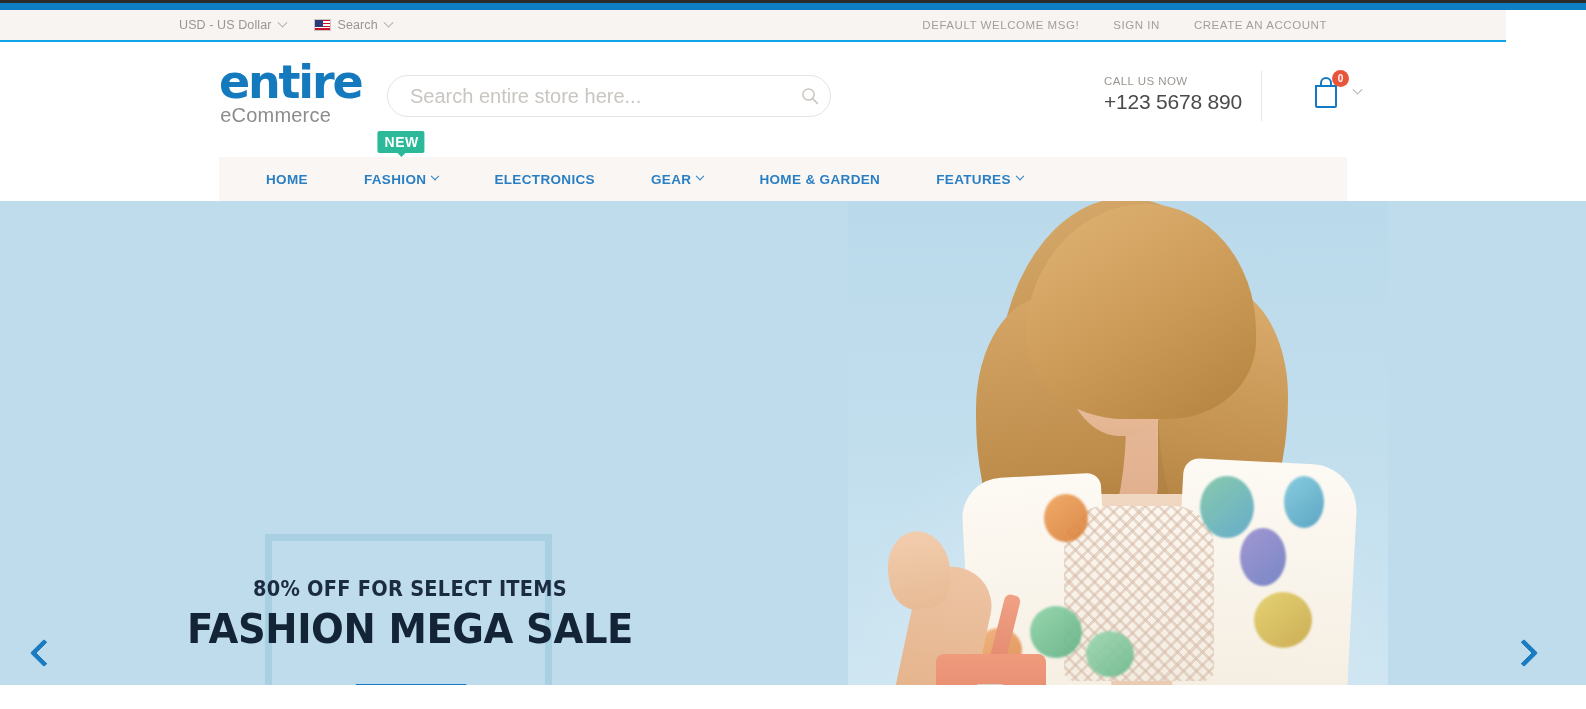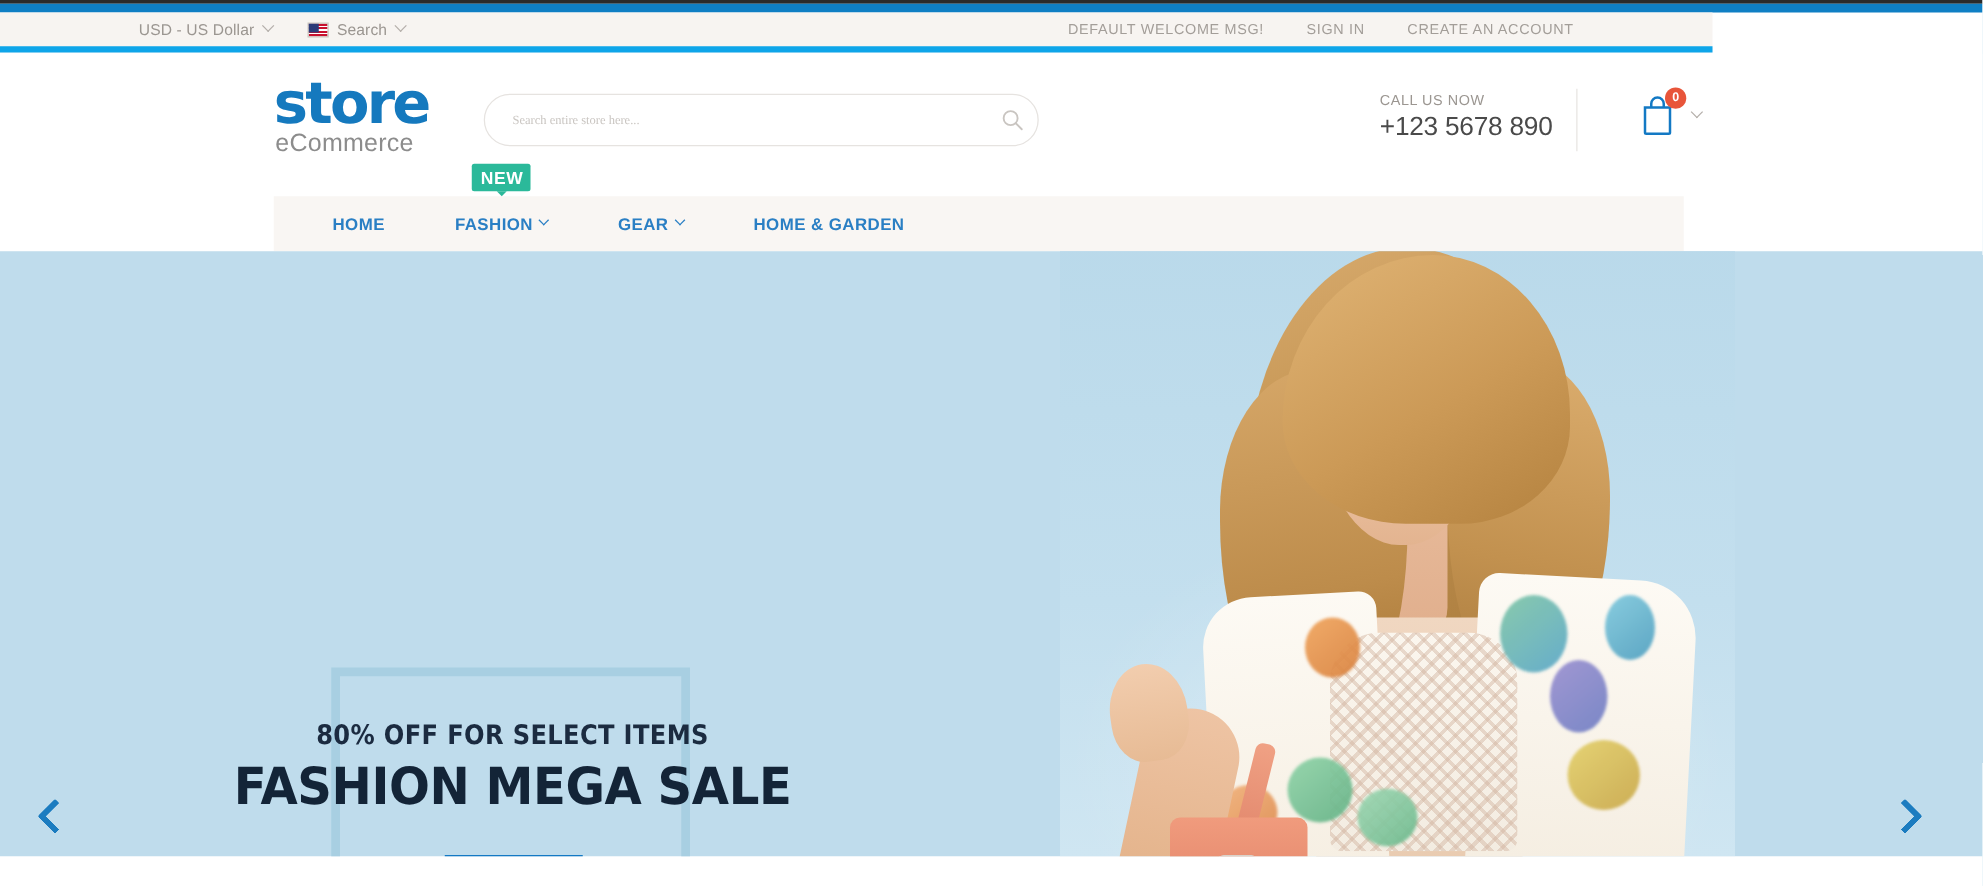--- a/index.html
+++ b/index.html
@@ -16,23 +16,23 @@
     position: absolute; top: 0; left: 0; width: 1586px; height: 3px;
     background: #2b2b2b;
   }
   .top-stripe {
     position: absolute; top: 3px; left: 0; width: 1586px; height: 7px;
     background: #0f7fc4;
   }
 
   
   .topbar {
-    position: absolute; top: 10px; left: 0; width: 1370px; height: 32px;
+    position: absolute; top: 10px; left: 0; width: 1506px; height: 32px;
     background: #f7f4f1;
-    border-bottom: 5px solid #0ea5e9;
+    border-bottom: 2px solid #0ea5e9;
   }
   .topbar-inner {
     position: relative; width: 1148px; margin: 0 auto; height: 100%;
     display: flex; align-items: center; justify-content: space-between;
   }
   .topbar-left { display: flex; align-items: center; gap: 28px; }
   .topbar-right { display: flex; gap: 34px; }
 
   .tb-item {
     display: flex; align-items: center; gap: 7px;
@@ -87,22 +87,22 @@
 
   
   .search {
     position: absolute; left: 168px; top: 32px;
     width: 444px; height: 42px;
     border: 1px solid #e6e3e0; border-radius: 22px;
     background: #fff; display: flex; align-items: center;
   }
   .search input {
     flex: 1; border: none; outline: none; background: transparent;
-    font-size: 10px; color: #8b5cf6; padding: 0 18px 0 22px;
-    font-family: Liberation Serif, serif;
+    font-size: 20px; color: #8b5cf6; padding: 0 18px 0 22px;
+    font-family: Liberation Sans, sans-serif;
   }
   .search input::placeholder { color: #c9c5c1; }
   .search-icon {
     width: 40px; height: 100%; display: flex; align-items: center;
     justify-content: center; cursor: pointer;
   }
 
   
   .callus {
     position: absolute; right: 125px; top: 32px; text-align: left;
@@ -351,21 +351,21 @@
         <span class="tb-link">SIGN IN</span>
         <span class="tb-link">CREATE AN ACCOUNT</span>
       </div>
     </div>
   </div>
 
   <div class="header">
     <div class="header-inner">
 
       <div class="logo">
-        <div class="logo-word">store</div>
+        <div class="logo-word">entire</div>
         <div class="logo-sub">eCommerce</div>
       </div>
 
       <div class="search">
         <input type="text" placeholder="Search entire store here..." style="">
         <span class="search-icon">
           <svg width="18" height="18" viewBox="0 0 18 18">
             <circle cx="7.5" cy="7.5" r="5.6" fill="none" stroke="#c9c5c1" stroke-width="1.5"></circle>
             <line x1="11.6" y1="11.6" x2="16.4" y2="16.4" stroke="#c9c5c1" stroke-width="1.5" stroke-linecap="round"></line>
           </svg>
@@ -392,25 +392,32 @@
       <div class="navbar">
         <div class="nav-item">
           <span>HOME</span>
         </div>
         <div class="nav-item">
           <span class="nav-badge">NEW</span>
           <span>FASHION</span>
           <span class="nav-chev"></span>
         </div>
         <div class="nav-item">
+          <span>ELECTRONICS</span>
+        </div>
+        <div class="nav-item">
           <span>GEAR</span>
           <span class="nav-chev"></span>
         </div>
         <div class="nav-item">
           <span>HOME &amp; GARDEN</span>
+        </div>
+        <div class="nav-item">
+          <span>FEATURES</span>
+          <span class="nav-chev"></span>
         </div>
       </div>
 
     </div>
   </div>
 
   <div class="hero">
 
     <div class="hero-photo">
       <div class="m-hair-back"></div>

